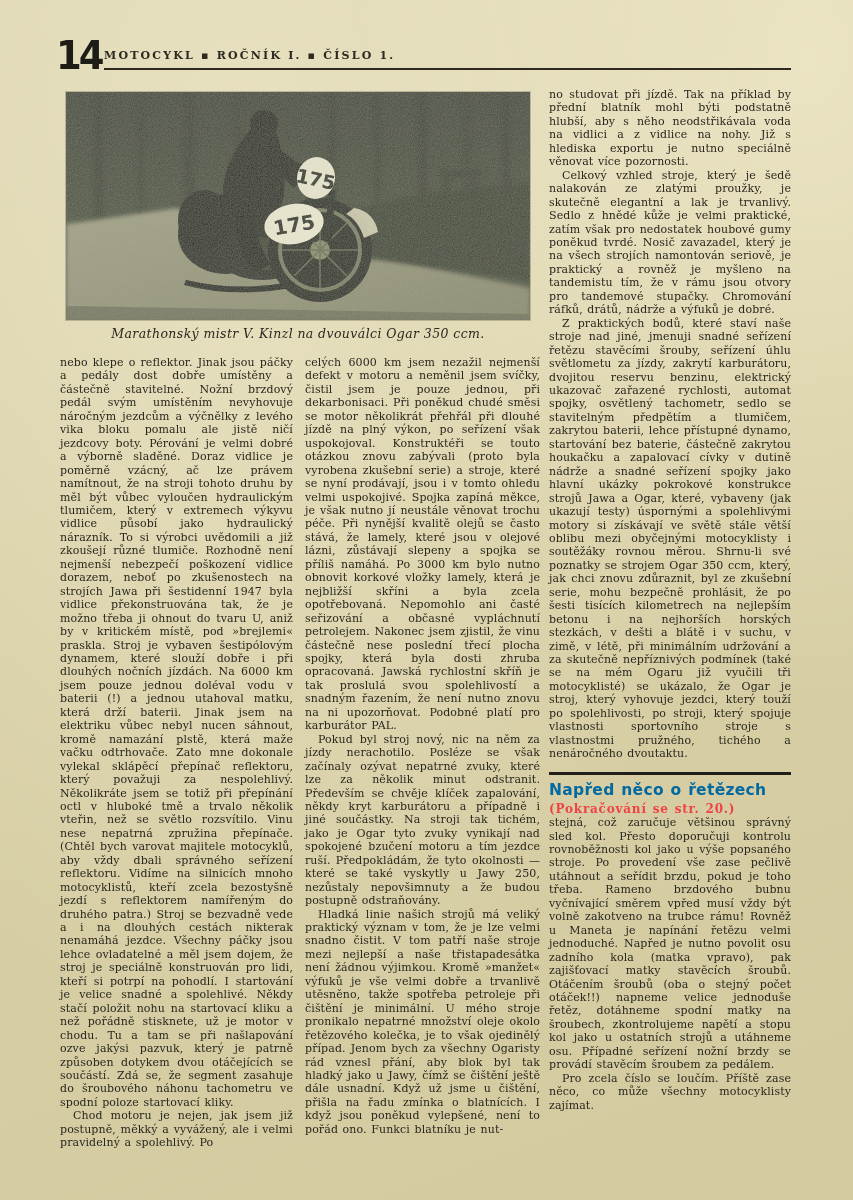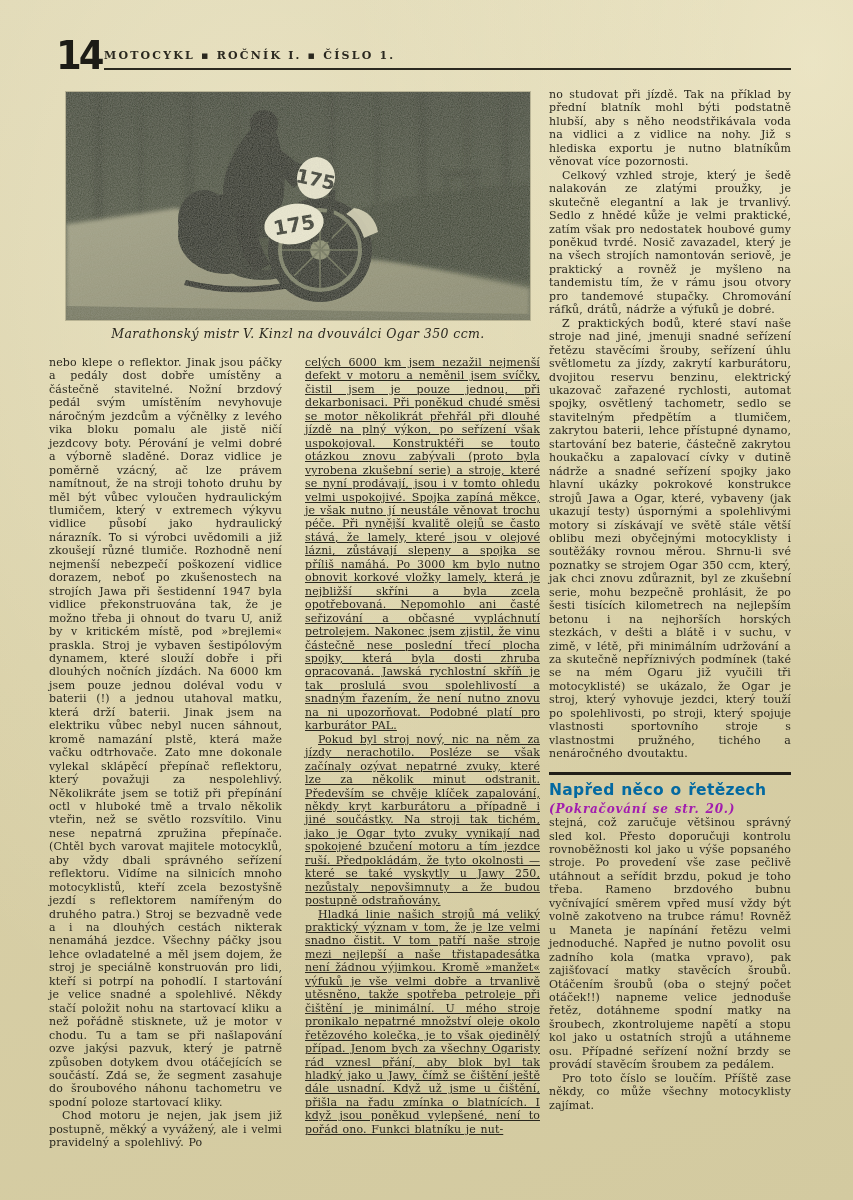--- a/index.html
+++ b/index.html
@@ -30,31 +30,31 @@
   .photo{left:66px;top:92px;width:464px;height:228px;box-shadow:0 0 0 1px rgba(60,60,40,.25);}
   .caption{
     left:66px;top:326px;width:464px;text-align:center;
     font-style:italic;font-size:12.5px;letter-spacing:.4px;color:#2a281f;
   }
   
   .col{position:absolute;text-align:justify;font-size:11px;line-height:13.45px;
        letter-spacing:.1px;word-spacing:.09em;color:#29271e;}
   .col p{margin:0;padding:0;}
   .col p.indent{text-indent:13px;}
-  #col1{left:49px;top:356px;width:233px;}
-  #col2{left:305px;top:356px;width:235px;text-decoration:underline;}
+  #col1{left:60px;top:356px;width:233px;}
+  #col2{left:305px;top:356px;width:235px;}
   #col3{left:549px;top:88px;width:242px;}
   .section-rule{height:3.5px;background:#211f18;margin:11px 0 9px 0;}
   .section-heading{
     font-family:"DejaVu Sans",sans-serif;font-weight:700;font-size:15.5px;
     letter-spacing:.3px;color:#0369a1;margin:0 0 5px 0;
   }
   .section-note{
-    font-style:italic;font-weight:700;font-size:12px;letter-spacing:.8px;
-    margin:0 0 6px 0;color:#a21caf;
+    font-weight:700;font-size:12px;letter-spacing:.8px;
+    margin:0 0 6px 0;color:#ef4444;
   }
 </style>
 </head>
 <body>
 
 <div class="abs pagenum">14</div>
 <div class="abs header-title">MOTOCYKL ▪ ROČNÍK I. ▪ ČÍSLO 1.</div>
 <div class="abs header-rule"></div>
 
 <div class="abs photo">
@@ -157,22 +157,22 @@
   <p class="indent">Chod motoru je nejen, jak jsem již postupně, měkký a vyvážený, ale i velmi pravidelný a spolehlivý. Po</p>
 </div>
 
 <div class="col" id="col2">
   <p>celých 6000 km jsem nezažil nejmenší defekt v motoru a neměnil jsem svíčky, čistil jsem je pouze jednou, při dekarbonisaci. Při poněkud chudé směsi se motor několikrát přehřál při dlouhé jízdě na plný výkon, po seřízení však uspokojoval. Konstruktéři se touto otázkou znovu zabývali (proto byla vyrobena zkušební serie) a stroje, které se nyní prodávají, jsou i v tomto ohledu velmi uspokojivé. Spojka zapíná měkce, je však nutno jí neustále věnovat trochu péče. Při nynější kvalitě olejů se často stává, že lamely, které jsou v olejové lázni, zůstávají slepeny a spojka se příliš namáhá. Po 3000 km bylo nutno obnovit korkové vložky lamely, která je nejbližší skříni a byla zcela opotřebovaná. Nepomohlo ani časté seřizování a občasné vypláchnutí petrolejem. Nakonec jsem zjistil, že vinu částečně nese poslední třecí plocha spojky, která byla dosti zhruba opracovaná. Jawská rychlostní skříň je tak proslulá svou spolehlivostí a snadným řazením, že není nutno znovu na ni upozorňovat. Podobné platí pro karburátor PAL.</p>
   <p class="indent">Pokud byl stroj nový, nic na něm za jízdy nerachotilo. Posléze se však začínaly ozývat nepatrné zvuky, které lze za několik minut odstranit. Především se chvěje klíček zapalování, někdy kryt karburátoru a případně i jiné součástky. Na stroji tak tichém, jako je Ogar tyto zvuky vynikají nad spokojené bzučení motoru a tím jezdce ruší. Předpokládám, že tyto okolnosti — které se také vyskytly u Jawy 250, nezůstaly nepovšimnuty a že budou postupně odstraňovány.</p>
   <p class="indent">Hladká linie našich strojů má veliký praktický význam v tom, že je lze velmi snadno čistit. V tom patří naše stroje mezi nejlepší a naše třistapadesátka není žádnou výjimkou. Kromě »manžet« výfuků je vše velmi dobře a trvanlivě utěsněno, takže spotřeba petroleje při čištění je minimální. U mého stroje pronikalo nepatrné množství oleje okolo řetězového kolečka, je to však ojedinělý případ. Jenom bych za všechny Ogaristy rád vznesl přání, aby blok byl tak hladký jako u Jawy, čímž se čištění ještě dále usnadní. Když už jsme u čištění, přišla na řadu zmínka o blatnících. I když jsou poněkud vylepšené, není to pořád ono. Funkci blatníku je nut-</p>
 </div>
 
 <div class="col" id="col3">
-  <p>no studovat při jízdě. Tak na příklad by přední blatník mohl býti podstatně hlubší, aby s něho neodstřikávala voda na vidlici a z vidlice na nohy. Již s hlediska exportu je nutno blatníkům věnovat více pozornosti.</p>
+  <p>no studovat při jízdě. Tak na příklad by přední blatník mohl býti podstatně hlubší, aby s něho neodstřikávala voda na vidlici a z vidlice na nohy. Již s hlediska exportu je nutno speciálně věnovat více pozornosti.</p>
   <p class="indent">Celkový vzhled stroje, který je šedě nalakován ze zlatými proužky, je skutečně elegantní a lak je trvanlivý. Sedlo z hnědé kůže je velmi praktické, zatím však pro nedostatek houbové gumy poněkud tvrdé. Nosič zavazadel, který je na všech strojích namontován seriově, je praktický a rovněž je myšleno na tandemistu tím, že v rámu jsou otvory pro tandemové stupačky. Chromování ráfků, drátů, nádrže a výfuků je dobré.</p>
   <p class="indent">Z praktických bodů, které staví naše stroje nad jiné, jmenuji snadné seřízení řetězu stavěcími šrouby, seřízení úhlu světlometu za jízdy, zakrytí karburátoru, dvojitou reservu benzinu, elektrický ukazovač zařazené rychlosti, automat spojky, osvětlený tachometr, sedlo se stavitelným předpětím a tlumičem, zakrytou baterii, lehce přístupné dynamo, startování bez baterie, částečně zakrytou houkačku a zapalovací cívky v dutině nádrže a snadné seřízení spojky jako hlavní ukázky pokrokové konstrukce strojů Jawa a Ogar, které, vybaveny (jak ukazují testy) úspornými a spolehlivými motory si získávají ve světě stále větší oblibu mezi obyčejnými motocyklisty i soutěžáky rovnou měrou. Shrnu-li své poznatky se strojem Ogar 350 ccm, který, jak chci znovu zdůraznit, byl ze zkušební serie, mohu bezpečně prohlásit, že po šesti tisících kilometrech na nejlepším betonu i na nejhorších horských stezkách, v dešti a blátě i v suchu, v zimě, v létě, při minimálním udržování a za skutečně nepříznivých podmínek (také se na mém Ogaru již vyučili tři motocyklisté) se ukázalo, že Ogar je stroj, který vyhovuje jezdci, který touží po spolehlivosti, po stroji, který spojuje vlastnosti sportovního stroje s vlastnostmi pružného, tichého a nenáročného dvoutaktu.</p>
 
   <div class="section-rule"></div>
   <h2 class="section-heading">Napřed něco o řetězech</h2>
   <p class="section-note">(Pokračování se str. 20.)</p>
   <p>stejná, což zaručuje většinou správný sled kol. Přesto doporučuji kontrolu rovnoběžnosti kol jako u výše popsaného stroje. Po provedení vše zase pečlivě utáhnout a seřídit brzdu, pokud je toho třeba. Rameno brzdového bubnu vyčnívající směrem vpřed musí vždy být volně zakotveno na trubce rámu! Rovněž u Maneta je napínání řetězu velmi jednoduché. Napřed je nutno povolit osu zadního kola (matka vpravo), pak zajišťovací matky stavěcích šroubů. Otáčením šroubů (oba o stejný počet otáček!!) napneme velice jednoduše řetěz, dotáhneme spodní matky na šroubech, zkontrolujeme napětí a stopu kol jako u ostatních strojů a utáhneme osu. Případné seřízení nožní brzdy se provádí stavěcím šroubem za pedálem.</p>
-  <p class="indent">Pro toto číslo se loučím. Příště zase někdy, co může všechny motocyklisty zajímat.</p>
+  <p class="indent">Pro zcela číslo se loučím. Příště zase něco, co může všechny motocyklisty zajímat.</p>
 </div>
 
 </body></html>

